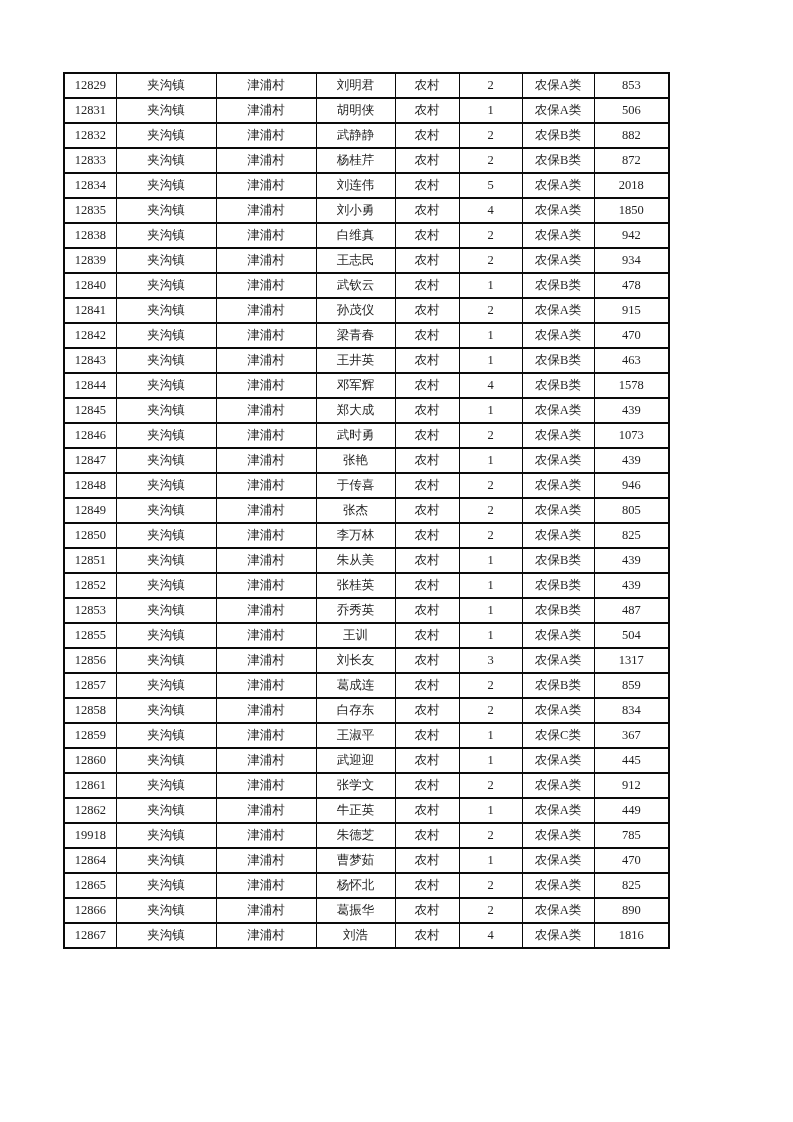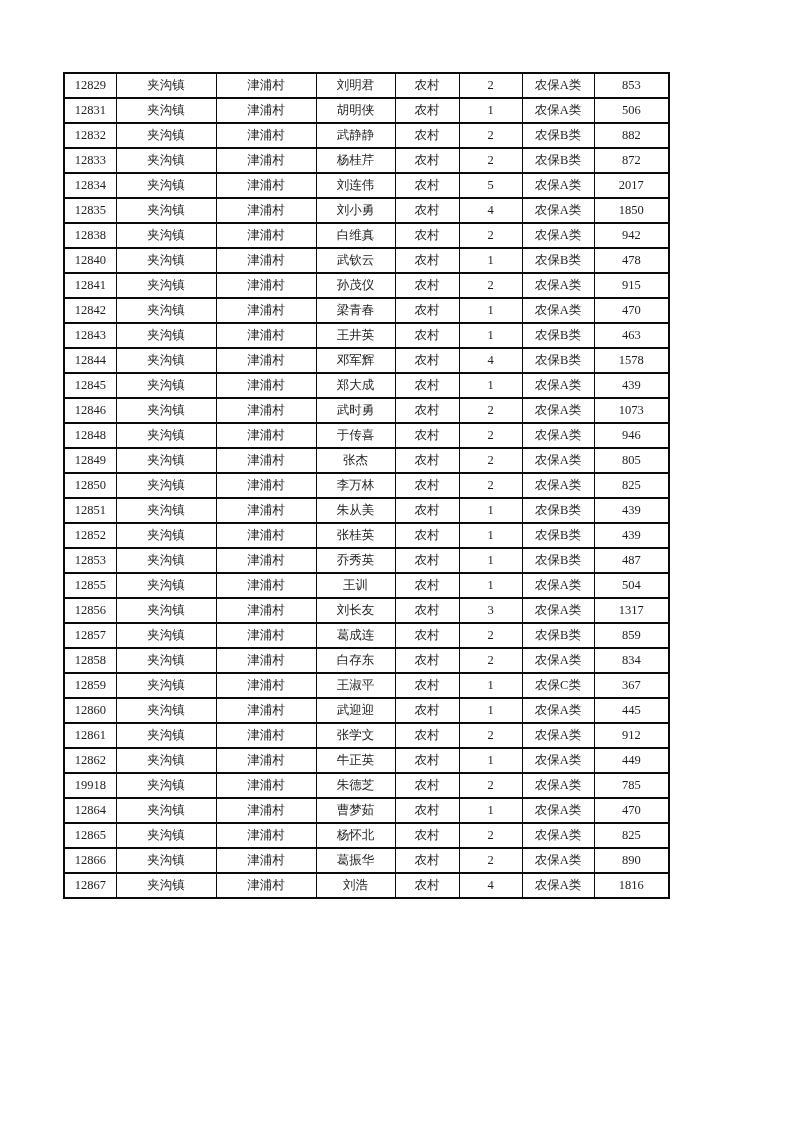--- a/index.html
+++ b/index.html
@@ -107,21 +107,21 @@
           <td>872</td>
         </tr>
         <tr>
           <td>12834</td>
           <td>夹沟镇</td>
           <td>津浦村</td>
           <td>刘连伟</td>
           <td>农村</td>
           <td>5</td>
           <td>农保A类</td>
-          <td>2017</td>
+          <td>2018</td>
         </tr>
         <tr>
           <td>12835</td>
           <td>夹沟镇</td>
           <td>津浦村</td>
           <td>刘小勇</td>
           <td>农村</td>
           <td>4</td>
           <td>农保A类</td>
           <td>1850</td>
@@ -130,20 +130,30 @@
           <td>12838</td>
           <td>夹沟镇</td>
           <td>津浦村</td>
           <td>白维真</td>
           <td>农村</td>
           <td>2</td>
           <td>农保A类</td>
           <td>942</td>
         </tr>
         <tr>
+          <td>12839</td>
+          <td>夹沟镇</td>
+          <td>津浦村</td>
+          <td>王志民</td>
+          <td>农村</td>
+          <td>2</td>
+          <td>农保A类</td>
+          <td>934</td>
+        </tr>
+        <tr>
           <td>12840</td>
           <td>夹沟镇</td>
           <td>津浦村</td>
           <td>武钦云</td>
           <td>农村</td>
           <td>1</td>
           <td>农保B类</td>
           <td>478</td>
         </tr>
         <tr>
@@ -198,20 +208,30 @@
         </tr>
         <tr>
           <td>12846</td>
           <td>夹沟镇</td>
           <td>津浦村</td>
           <td>武时勇</td>
           <td>农村</td>
           <td>2</td>
           <td>农保A类</td>
           <td>1073</td>
+        </tr>
+        <tr>
+          <td>12847</td>
+          <td>夹沟镇</td>
+          <td>津浦村</td>
+          <td>张艳</td>
+          <td>农村</td>
+          <td>1</td>
+          <td>农保A类</td>
+          <td>439</td>
         </tr>
         <tr>
           <td>12848</td>
           <td>夹沟镇</td>
           <td>津浦村</td>
           <td>于传喜</td>
           <td>农村</td>
           <td>2</td>
           <td>农保A类</td>
           <td>946</td>

